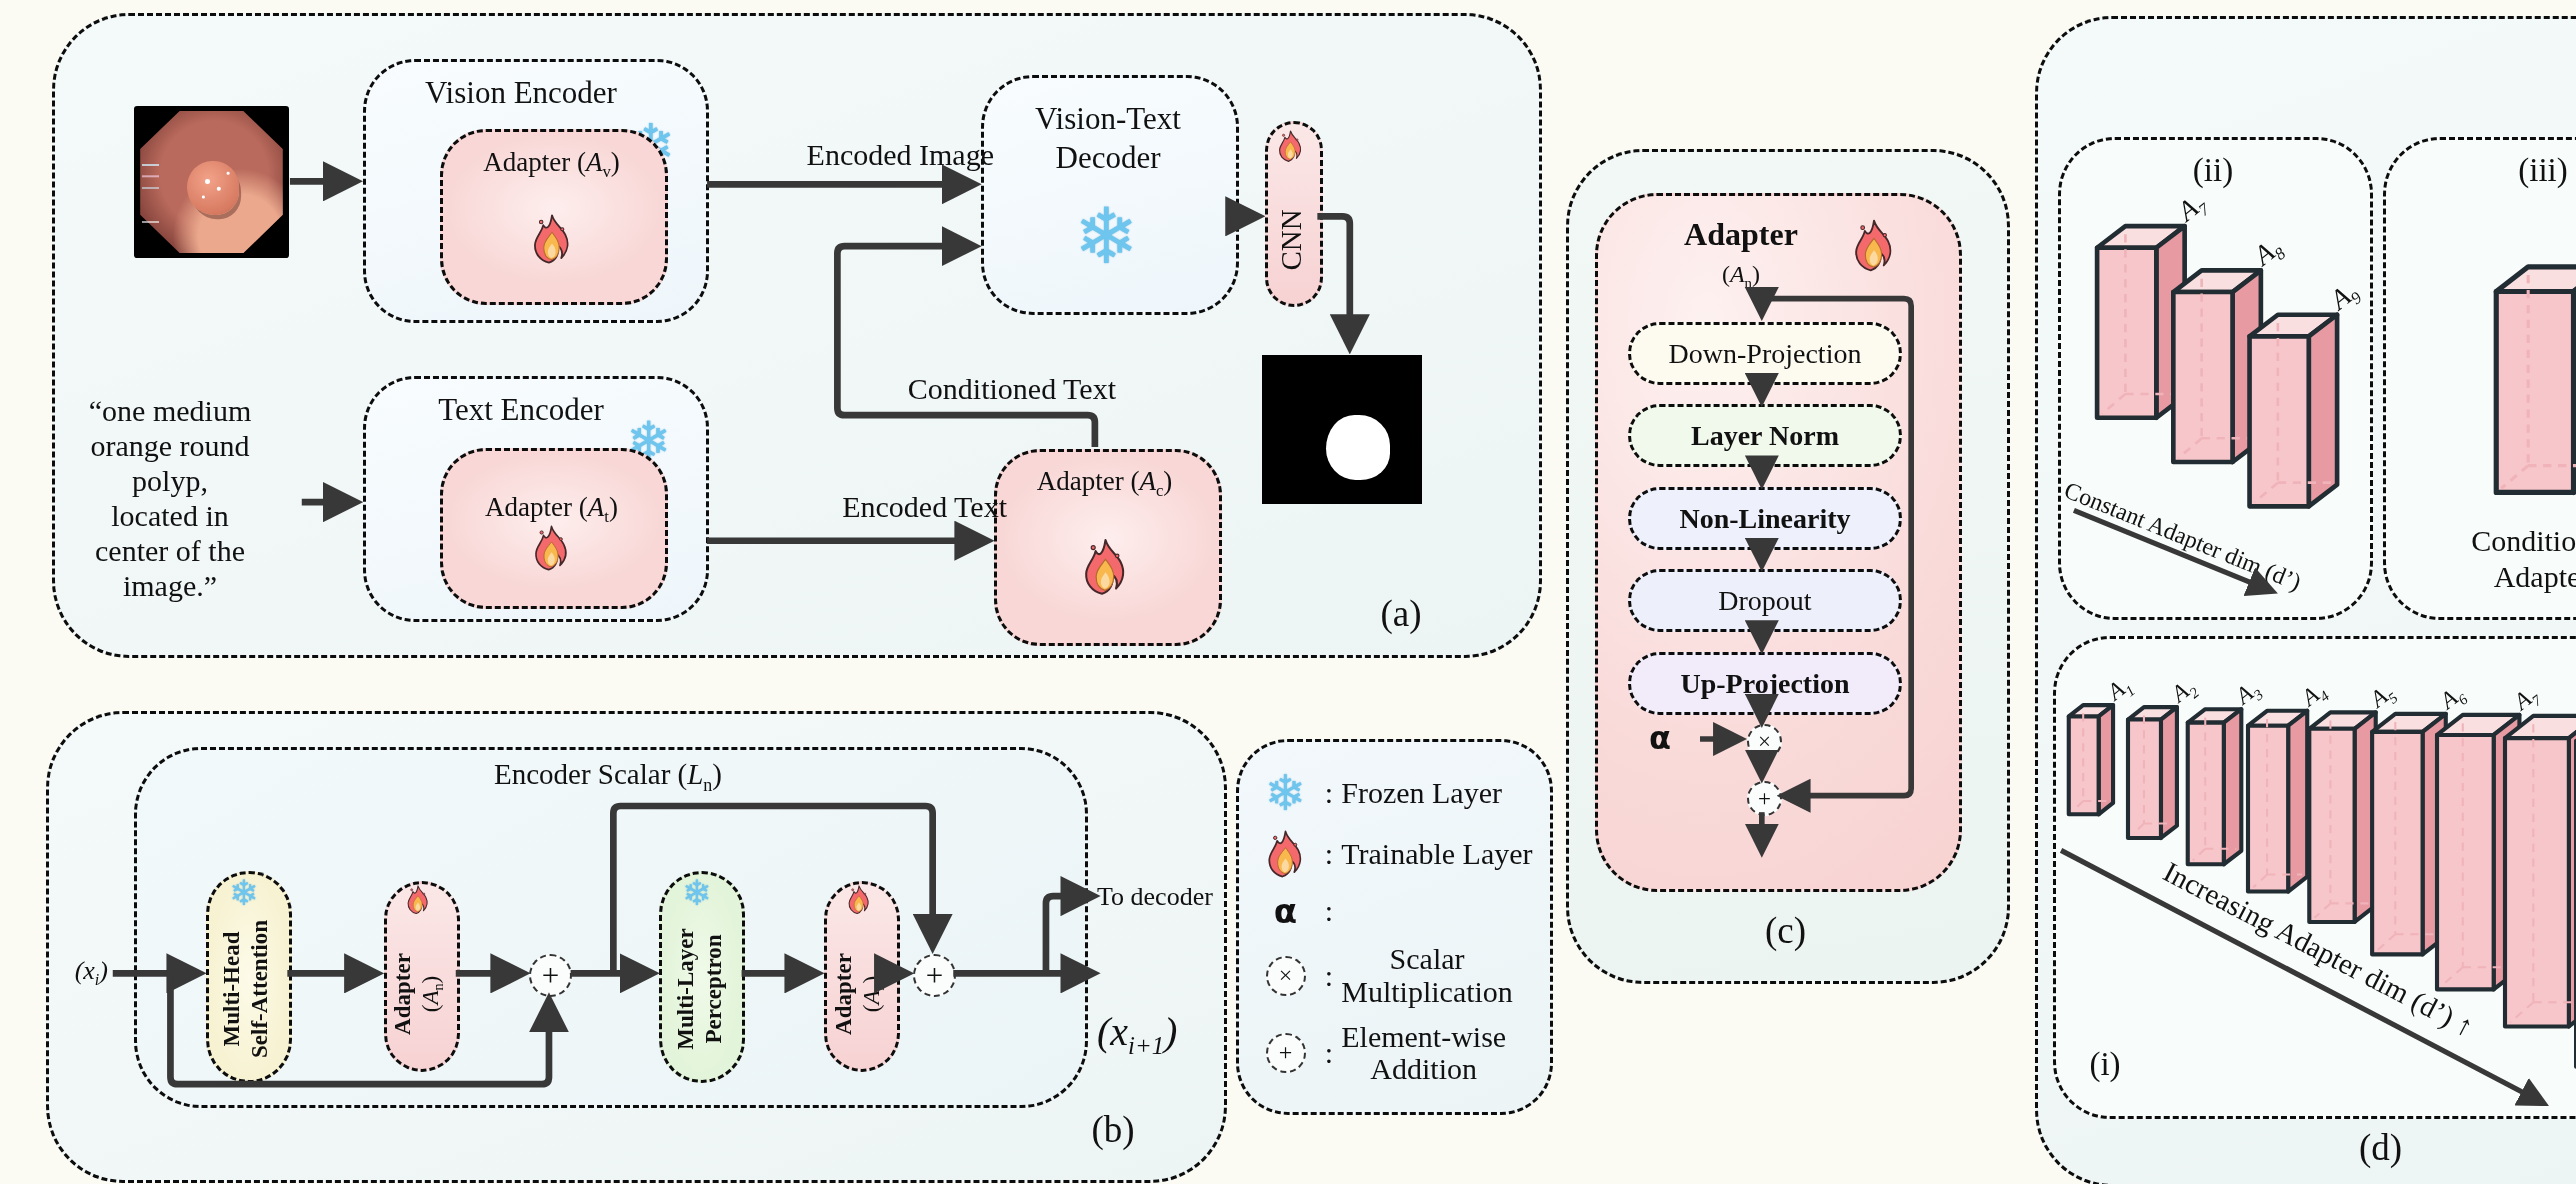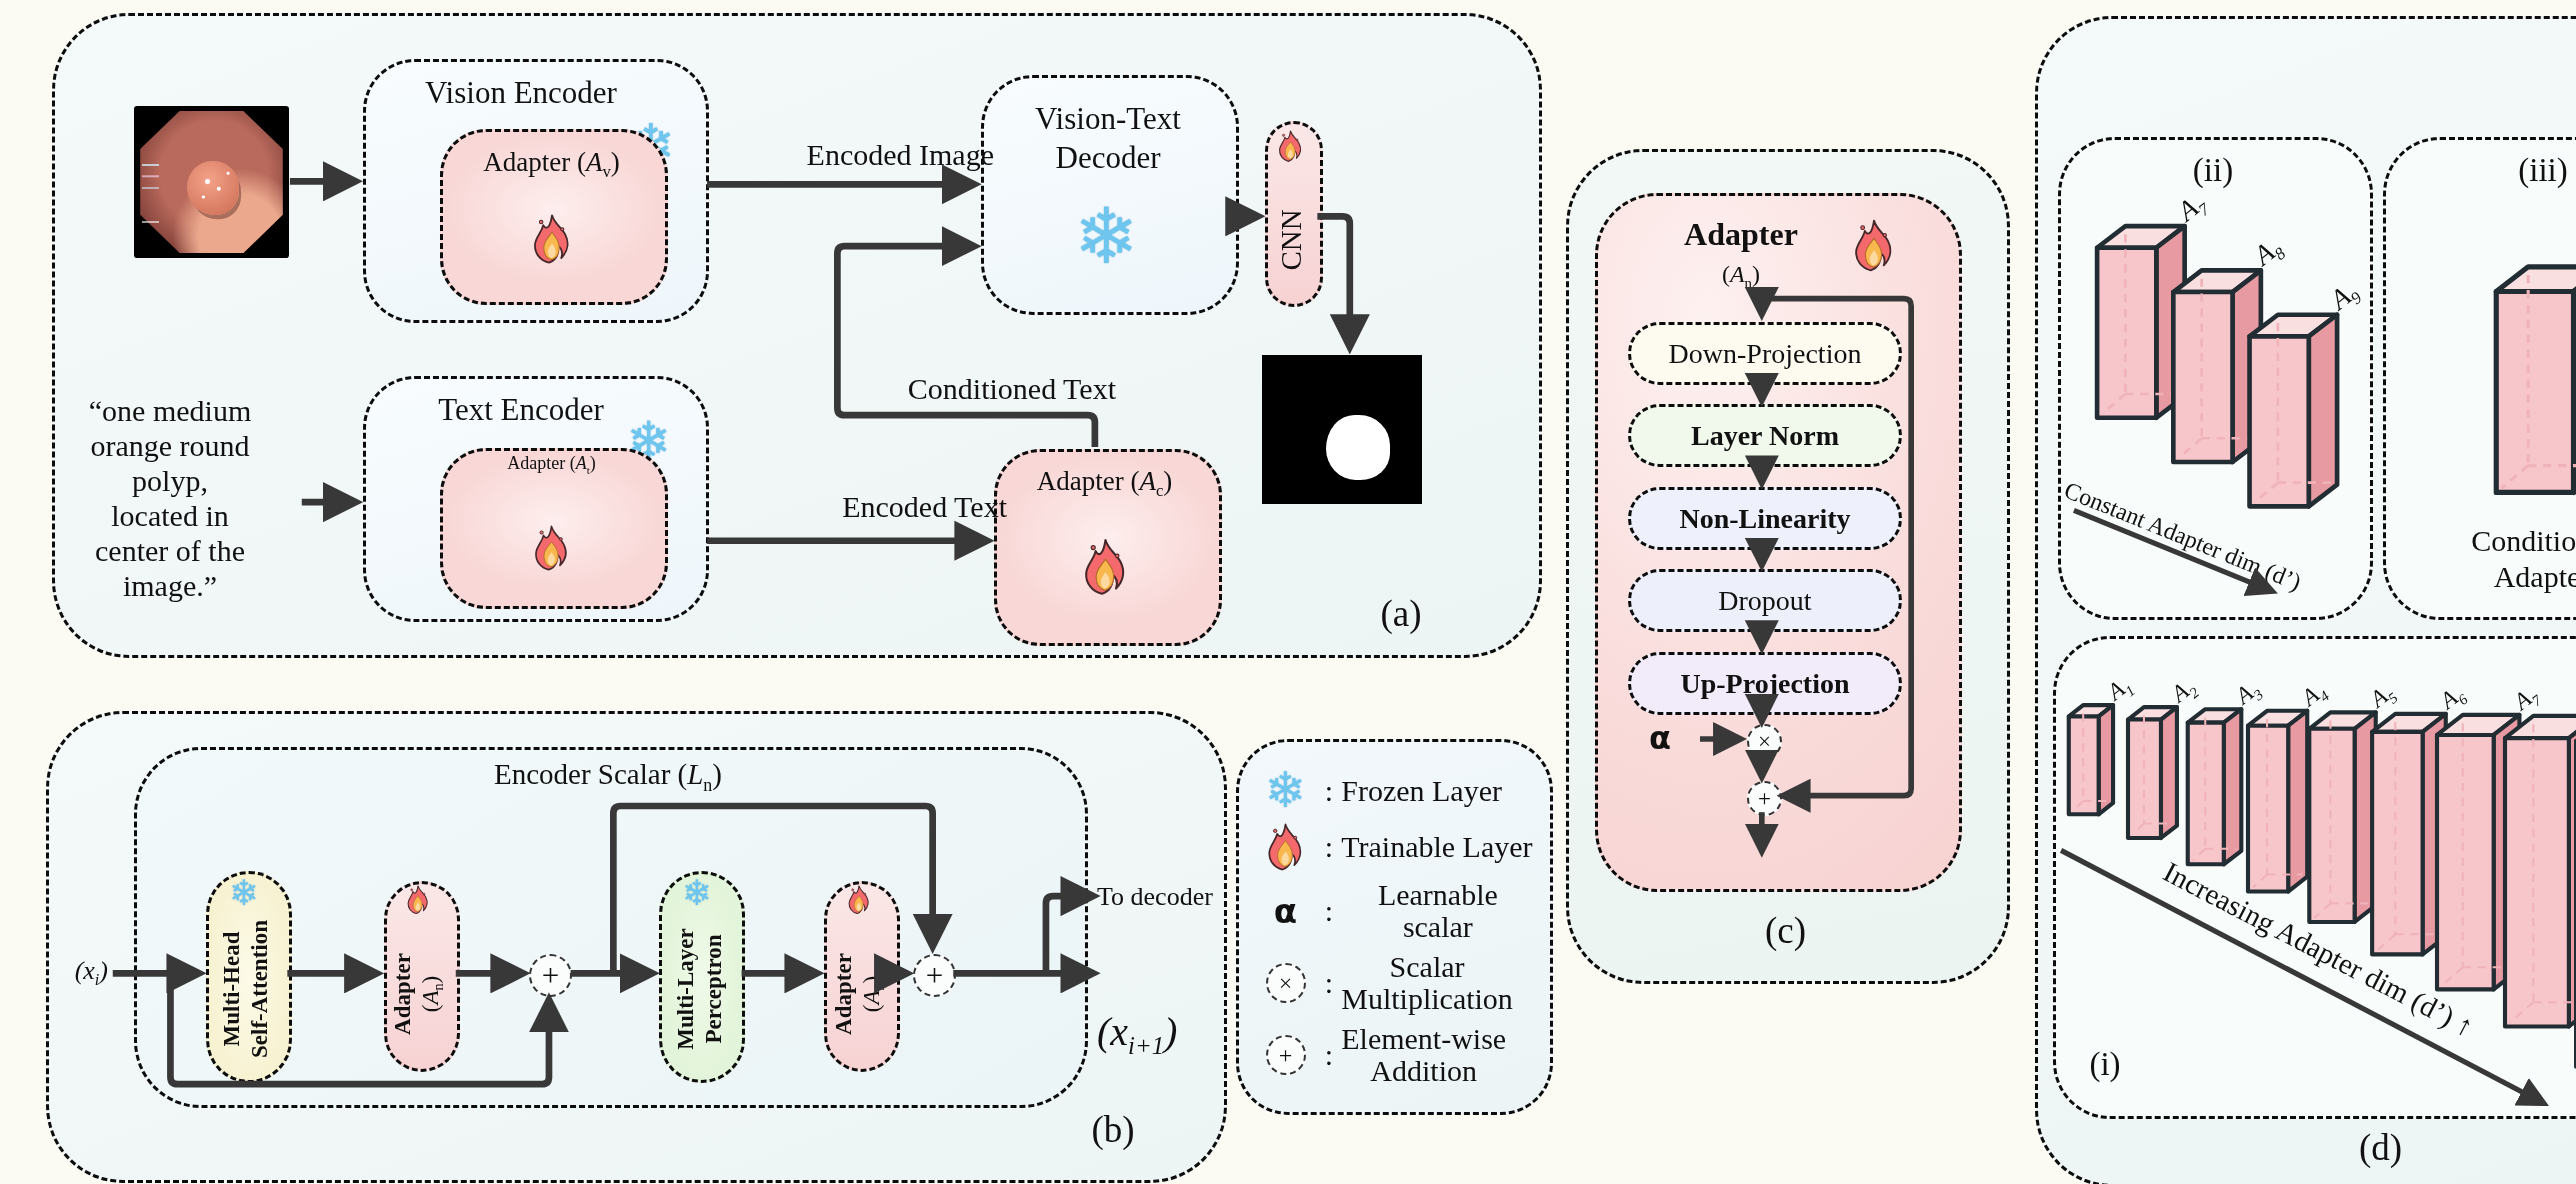--- a/index.html
+++ b/index.html
@@ -102,21 +102,21 @@
   <span>center of the</span><br>
   <span>image.”</span>
 </div>
 
 <div class="p bluebox" style="left:363px;top:376px;width:340px;height:240px"></div>
 <div class="p ttl" style="left:392px;top:392px;width:258px">
   <span>Text Encoder</span>
 </div>
 <div class="p snow" style="left:626px;top:415px;font-size:54px">❄</div>
 <div class="p pinkbox" style="left:440px;top:448px;width:222px;height:155px"></div>
-<div class="p small ctr" style="left:446px;top:453px;width:211px;font-size:18px">
+<div class="p small ctr" style="left:446px;top:492px;width:211px;font-size:27px">
   <span><span>Adapter</span>&nbsp;<span>(</span><i class="scr">A</i><sub>t</sub><span>)</span></span>
 </div>
 <svg class="p" style="left:528px;top:501px;width:47px;height:95px" viewBox="0 0 92 184" width="47" height="95">
     <use href="#flame"></use>
   </svg>
 
 <div class="p pinkbox" style="left:994px;top:449px;width:222px;height:191px"></div>
 <div class="p small ctr" style="left:999px;top:466px;width:211px;font-size:27px">
   <span><span>Adapter</span>&nbsp;<span>(</span><i class="scr">A</i><sub>c</sub><span>)</span></span>
 </div>
@@ -209,21 +209,20 @@
         </svg>
       </div>
     <span class="colon">:</span>
     <div class="legtxt">Trainable Layer</div>
   </div>
   <div class="legrow">
     <div class="legicon">
         <span style="font-family:'DejaVu Sans',sans-serif;font-weight:bold;font-size:34px">α</span>
       </div>
     <span class="colon">:</span>
-    <div class="legtxt">Learnable scalar</div>
   </div>
   <div class="legrow">
     <div class="legicon">
         <div class="opcirc" style="width:36px;height:36px;font-size:24px">
           <span>×</span>
         </div>
       </div>
     <span class="colon">:</span>
     <div class="legtxt">
       <span>Scalar</span><br><span>Multiplication</span>

